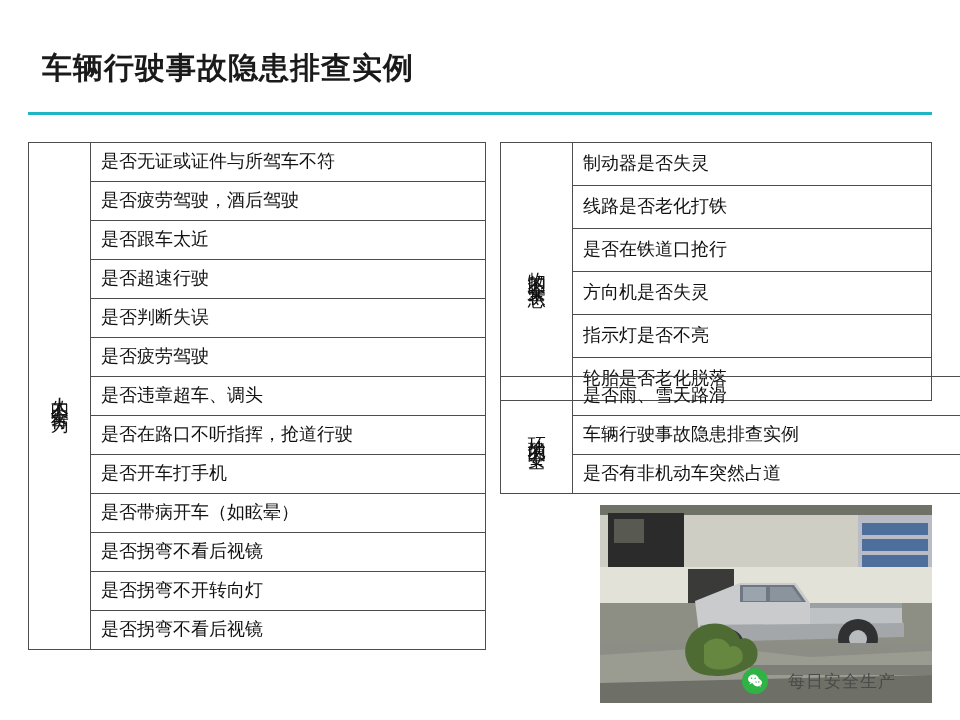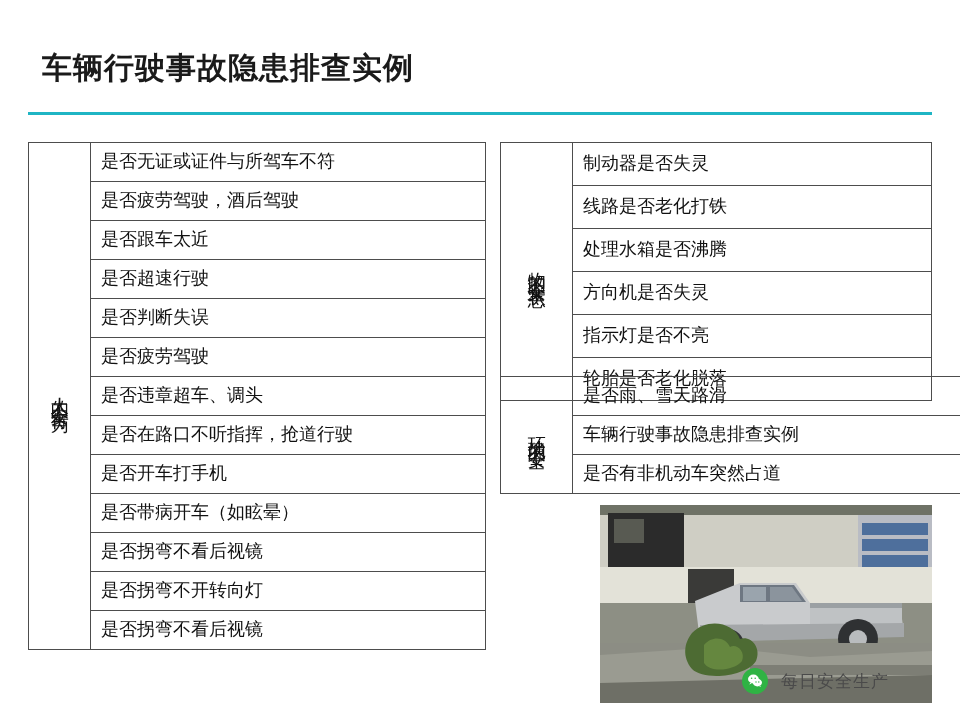--- a/index.html
+++ b/index.html
@@ -108,21 +108,21 @@
   }
   .photo svg { display: block; }
 
   
   .watermark {
     position: absolute;
     left: 742px;
     top: 668px;
     display: flex;
     align-items: center;
-    gap: 13px;
+    gap: 20px;
   }
   .wechat-badge {
     width: 26px;
     height: 26px;
     border-radius: 50%;
     background: #2fb344;
     display: flex;
     align-items: center;
     justify-content: center;
   }
@@ -188,21 +188,21 @@
   <table class="grid" id="right-table-1">
     <tbody>
       <tr>
         <td class="vlabel" rowspan="6"><span class="vtext">物的不安全状态</span></td>
         <td class="item">制动器是否失灵</td>
       </tr>
       <tr>
           <td class="item">线路是否老化打铁</td>
         </tr>
       <tr>
-          <td class="item">处理水箱是否沸腾</td>
+          <td class="item">是否在铁道口抢行</td>
         </tr>
       <tr>
           <td class="item">方向机是否失灵</td>
         </tr>
       <tr>
           <td class="item">指示灯是否不亮</td>
         </tr>
       <tr>
           <td class="item">轮胎是否老化脱落</td>
         </tr>

